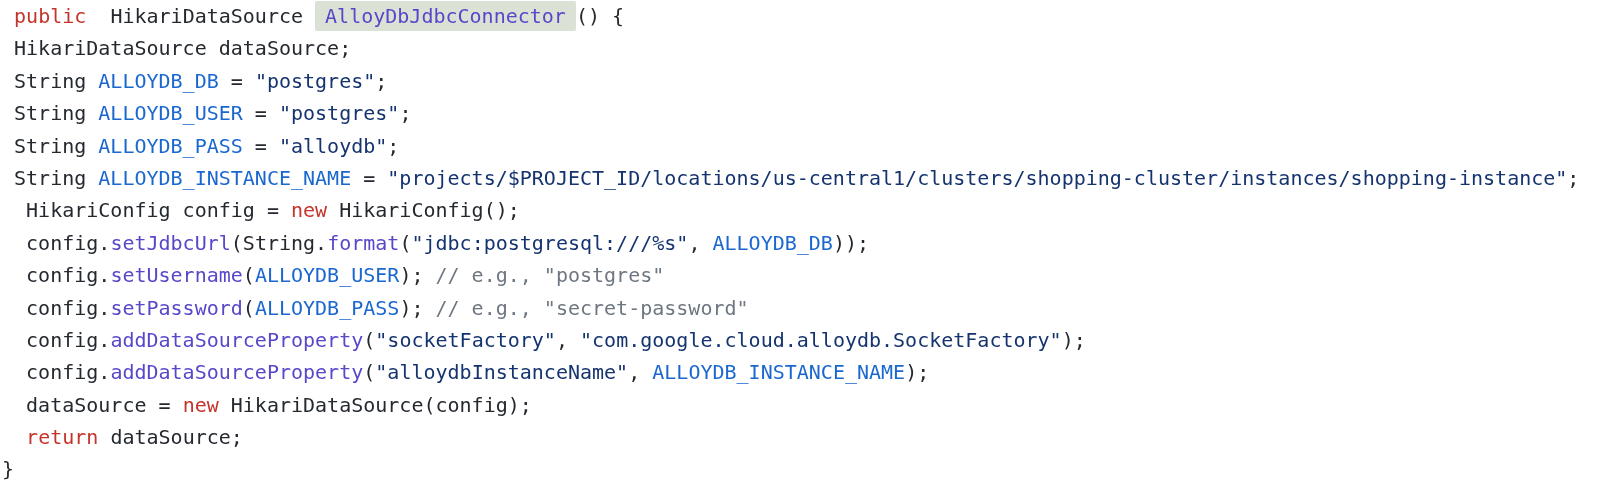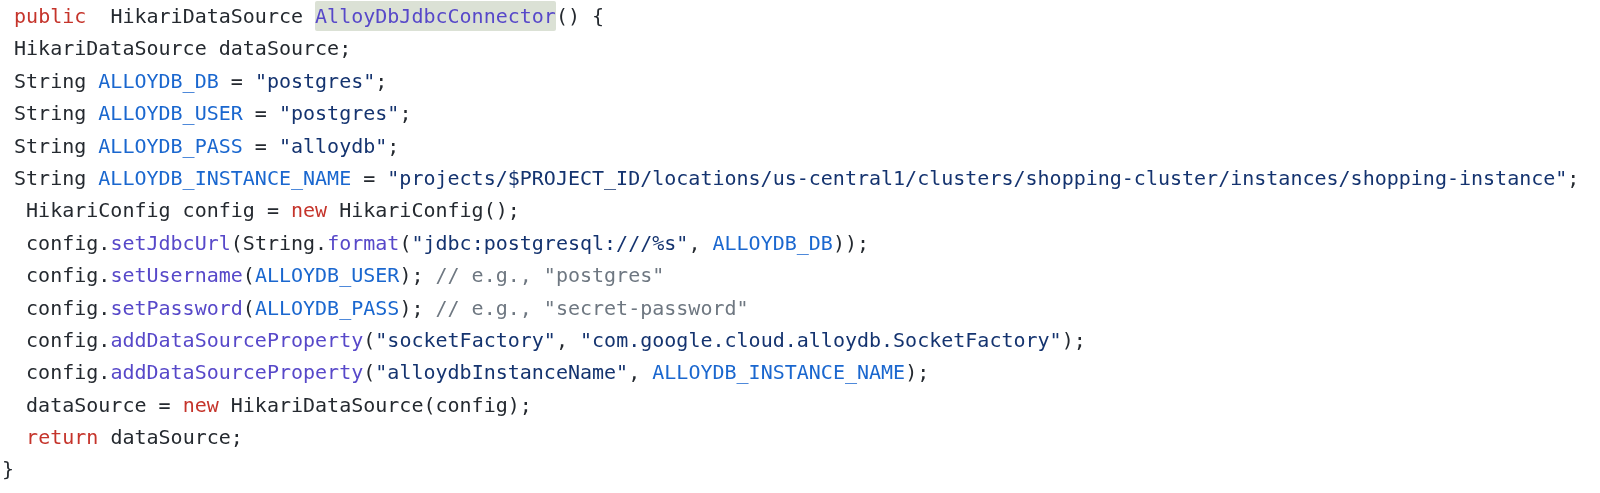--- a/index.html
+++ b/index.html
@@ -21,21 +21,21 @@
     font-size: 20px;
     line-height: 32.4px;
     color: #24292f;
     white-space: pre;
   }
   .line {
     height: 32.4px;
     white-space: pre;
   }
   .tok-hl {
-    padding: 3px 0;
+    padding: 3px 10px;
     border-radius: 2px;
   }
 </style>
 </head>
 <body>
 
 <div class="code-wrap">
   <pre class="code-block" style="color: rgb(36, 41, 47);"><div class="line"><span> </span><span style="color: rgb(197, 52, 43);">public</span><span>  HikariDataSource </span><span class="tok-hl" style="color: rgb(87, 72, 201); background: rgb(219, 225, 213);">AlloyDbJdbcConnector</span><span>() {</span></div><div class="line"><span> HikariDataSource dataSource;</span></div><div class="line"><span> String </span><span style="color: rgb(26, 103, 207);">ALLOYDB_DB</span><span> = </span><span style="color: rgb(20, 51, 111);">"postgres"</span><span>;</span></div><div class="line"><span> String </span><span style="color: rgb(26, 103, 207);">ALLOYDB_USER</span><span> = </span><span style="color: rgb(20, 51, 111);">"postgres"</span><span>;</span></div><div class="line"><span> String </span><span style="color: rgb(26, 103, 207);">ALLOYDB_PASS</span><span> = </span><span style="color: rgb(20, 51, 111);">"alloydb"</span><span>;</span></div><div class="line"><span> String </span><span style="color: rgb(26, 103, 207);">ALLOYDB_INSTANCE_NAME</span><span> = </span><span style="color: rgb(20, 51, 111);">"projects/$PROJECT_ID/locations/us-central1/clusters/shopping-cluster/instances/shopping-instance"</span><span>;</span></div><div class="line"><span>  HikariConfig config = </span><span style="color: rgb(197, 52, 43);">new</span><span> HikariConfig();</span></div><div class="line"><span>  config.</span><span style="color: rgb(87, 72, 201);">setJdbcUrl</span><span>(String.</span><span style="color: rgb(87, 72, 201);">format</span><span>(</span><span style="color: rgb(20, 51, 111);">"jdbc:postgresql:///%s"</span><span>, </span><span style="color: rgb(26, 103, 207);">ALLOYDB_DB</span><span>));</span></div><div class="line"><span>  config.</span><span style="color: rgb(87, 72, 201);">setUsername</span><span>(</span><span style="color: rgb(26, 103, 207);">ALLOYDB_USER</span><span>); </span><span style="color: rgb(110, 119, 129);">// e.g., "postgres"</span></div><div class="line"><span>  config.</span><span style="color: rgb(87, 72, 201);">setPassword</span><span>(</span><span style="color: rgb(26, 103, 207);">ALLOYDB_PASS</span><span>); </span><span style="color: rgb(110, 119, 129);">// e.g., "secret-password"</span></div><div class="line"><span>  config.</span><span style="color: rgb(87, 72, 201);">addDataSourceProperty</span><span>(</span><span style="color: rgb(20, 51, 111);">"socketFactory"</span><span>, </span><span style="color: rgb(20, 51, 111);">"com.google.cloud.alloydb.SocketFactory"</span><span>);</span></div><div class="line"><span>  config.</span><span style="color: rgb(87, 72, 201);">addDataSourceProperty</span><span>(</span><span style="color: rgb(20, 51, 111);">"alloydbInstanceName"</span><span>, </span><span style="color: rgb(26, 103, 207);">ALLOYDB_INSTANCE_NAME</span><span>);</span></div><div class="line"><span>  dataSource = </span><span style="color: rgb(197, 52, 43);">new</span><span> HikariDataSource(config);</span></div><div class="line"><span>  </span><span style="color: rgb(197, 52, 43);">return</span><span> dataSource;</span></div><div class="line"><span>}</span></div></pre>
 </div>
 

